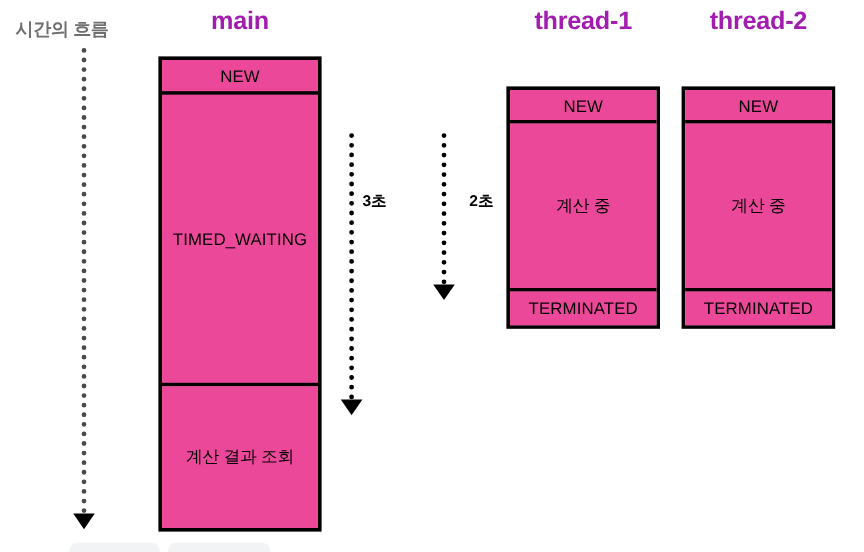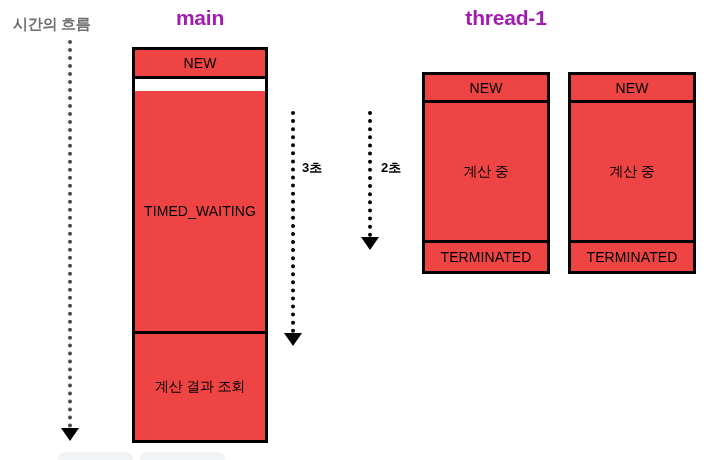--- a/index.html
+++ b/index.html
@@ -48,21 +48,21 @@
   .lifeline {
     position: absolute;
     box-sizing: border-box;
     border: 3px solid #000000;
     background: #ffffff;
     display: flex;
     flex-direction: column;
   }
   .seg {
     box-sizing: border-box;
-    background: #ef4444;
+    background: #ec4899;
     display: flex;
     align-items: center;
     justify-content: center;
     font-size: 14px;
     color: #000000;
     text-align: center;
     white-space: nowrap;
     letter-spacing: 0.1px;
   }
   .seg.divider-bottom { border-bottom: 3px solid #000000; }
@@ -113,44 +113,45 @@
 
   <div class="dotted-arrow" style="left:68px; top:40px; width:2px; height:402px;">
     <div class="shaft grey" style="height:388px;"></div>
     <div class="head" style="top:388px;"></div>
   </div>
 
   <div class="col-title" style="left:132px; top:6px; width:136px;">main</div>
 
   <div class="lifeline" style="left:132px; top:47px; width:136px; height:396px;">
     <div class="seg divider-bottom" style="height:29px;">NEW</div>
-    <div class="seg divider-bottom" style="height:243px;margin-top:12px;">TIMED_WAITING</div>
+    <div class="seg divider-bottom" style="height:243px;">TIMED_WAITING</div>
     <div class="seg ko" style="flex:1;">계산 결과 조회</div>
   </div>
 
   <div class="dotted-arrow" style="left:291px; top:111px; width:2px; height:236px;">
     <div class="shaft" style="height:222px;"></div>
     <div class="head" style="top:222px;"></div>
   </div>
   <div class="arrow-label" style="left:302px; top:159px;">3초</div>
 
   <div class="dotted-arrow" style="left:368px; top:111px; width:2px; height:140px;">
     <div class="shaft" style="height:126px;"></div>
     <div class="head" style="top:126px;"></div>
   </div>
-  <div class="arrow-label" style="left:381px; top:159px;">2초</div>
+  <div class="arrow-label" style="left:391px; top:159px;">2초</div>
 
-  <div class="col-title" style="left:442px; top:6px; width:128px;">thread-1</div>
+  <div class="col-title" style="left:422px; top:6px; width:128px;">thread-1</div>
 
   <div class="lifeline" style="left:422px; top:72px; width:128px; height:202px;">
     <div class="seg divider-bottom" style="height:28px;">NEW</div>
     <div class="seg ko divider-bottom" style="flex:1;">계산 중</div>
     <div class="seg" style="height:28px;">TERMINATED</div>
   </div>
 
+  <div class="col-title" style="left:568px; top:6px; width:128px;">thread-2</div>
 
   <div class="lifeline" style="left:568px; top:72px; width:128px; height:202px;">
     <div class="seg divider-bottom" style="height:28px;">NEW</div>
     <div class="seg ko divider-bottom" style="flex:1;">계산 중</div>
     <div class="seg" style="height:28px;">TERMINATED</div>
   </div>
 
   <div class="ghost-chip" style="left:58px; top:452px; width:75px; height:16px;"></div>
   <div class="ghost-chip" style="left:140px; top:452px; width:85px; height:16px;"></div>
 

